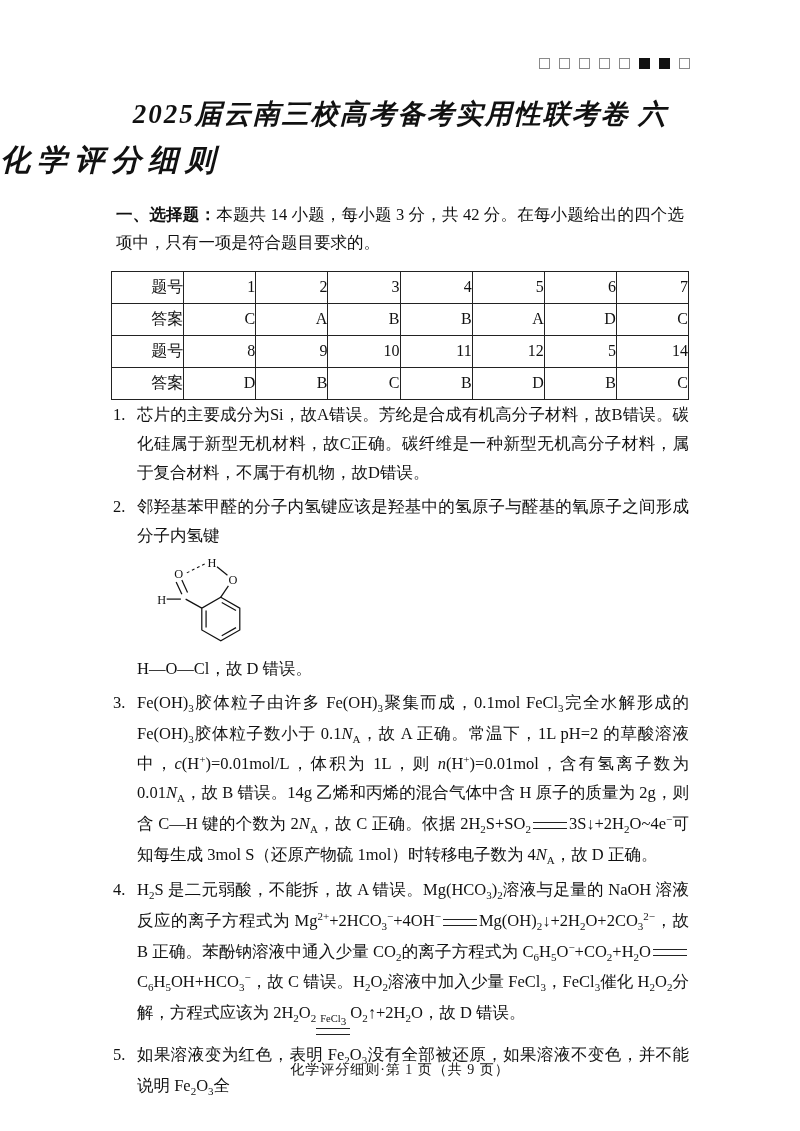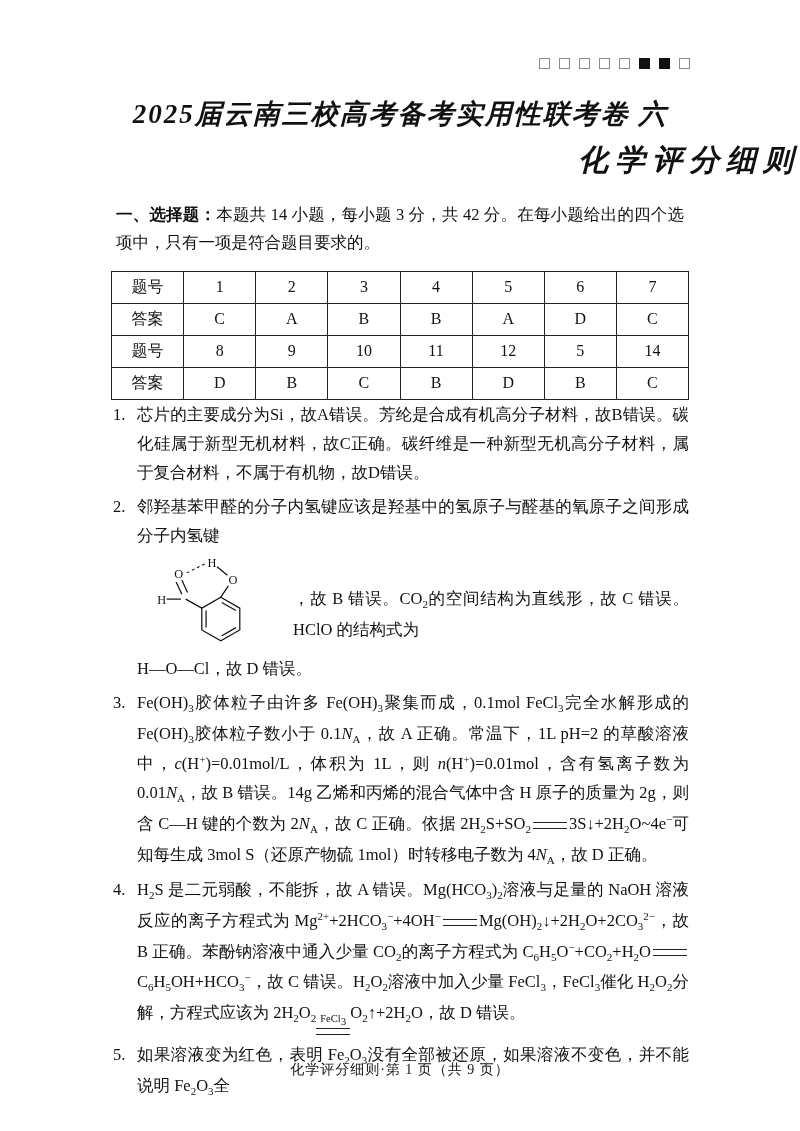--- a/index.html
+++ b/index.html
@@ -6,26 +6,26 @@
   .page{
     width:800px;height:1131px;margin:0 auto;background:#ffffff;position:relative;
     font-family:"Liberation Serif","DejaVu Serif",serif;color:#111;overflow:hidden;
   }
   
   .marks{position:absolute;top:58px;right:110px;display:flex;}
   .mark{width:11px;height:11px;border:1.5px solid #8a8a8a;display:inline-block;margin-left:9px;box-sizing:border-box;background:#fff;}
   .mark.filled{background:#111;border-color:#111;}
   
   .title1{margin:96px 0 0;text-align:center;font-size:27px;font-weight:bold;font-style:italic;letter-spacing:2px;}
-  .title2{margin:8px 0 0;text-align:right;font-size:30px;font-weight:bold;font-style:italic;letter-spacing:7px;}
+  .title2{margin:8px 0 0;text-align:left;font-size:30px;font-weight:bold;font-style:italic;letter-spacing:7px;}
   .content{padding:0 111px;}
   .intro{font-size:16.5px;line-height:1.72;text-align:justify;margin:20px 5px 13px;}
   
   table.anstable{width:100%;border-collapse:collapse;font-size:16px;table-layout:fixed;}
-  table.anstable td{border:1px solid #222;text-align:center;height:31px;padding:0;}
+  table.anstable td{border:1px solid #222;text-align:right;height:31px;padding:0;}
   
   .analysis-head{font-weight:bold;font-size:17px;margin:15px 0 7px;}
   .item{position:relative;padding-left:26px;font-size:16.5px;line-height:1.76;text-align:justify;margin-bottom:5px;}
   .inum{position:absolute;left:2px;top:0;}
   sub{font-size:11px;}
   sup{font-size:11px;}
   
   .eqd{display:inline-block;width:34px;height:7px;border-top:1.4px solid #222;border-bottom:1.4px solid #222;vertical-align:middle;margin:0 2px;box-sizing:border-box;}
   
   .cat{display:inline-flex;flex-direction:column;align-items:center;vertical-align:-4px;line-height:1;margin:0 0;}
@@ -136,21 +136,20 @@
           <line x1="49" y1="44" x2="43" y2="31"></line>
 
           <line x1="27" y1="51" x2="42" y2="51"></line>
 
           <line class="hbond" x1="67" y1="14" x2="47" y2="24"></line>
           <text x="70" y="17">H</text>
           <text x="92" y="35">O</text>
           <text x="35" y="29">O</text>
           <text x="17" y="56">H</text>
         </svg>
-        <span class="beside">，故 B 错误。CO<sub>2</sub>的空间结构为直线形，故 C 错误。HClO 的结构式为</span>
       </div>
       <div>H—O—Cl，故 D 错误。</div>
     </div>
 
     <div class="item">
       <span class="inum">3.</span>
       <span>Fe(OH)<sub>3</sub>胶体粒子由许多 Fe(OH)<sub>3</sub>聚集而成，0.1mol FeCl<sub>3</sub>完全水解形成的 Fe(OH)<sub>3</sub>胶体粒子数小于 0.1<i>N</i><sub>A</sub>，故 A 正确。常温下，1L pH=2 的草酸溶液中，<i>c</i>(H<sup>+</sup>)=0.01mol/L，体积为 1L，则 <i>n</i>(H<sup>+</sup>)=0.01mol，含有氢离子数为 0.01<i>N</i><sub>A</sub>，故 B 错误。14g 乙烯和丙烯的混合气体中含 H 原子的质量为 2g，则含 C—H 键的个数为 2<i>N</i><sub>A</sub>，故 C 正确。依据 2H<sub>2</sub>S+SO<sub>2</sub><span class="eqd"></span>3S↓+2H<sub>2</sub>O~4e<sup>−</sup>可知每生成 3mol S（还原产物硫 1mol）时转移电子数为 4<i>N</i><sub>A</sub>，故 D 正确。</span>
     </div>
 
     <div class="item">

